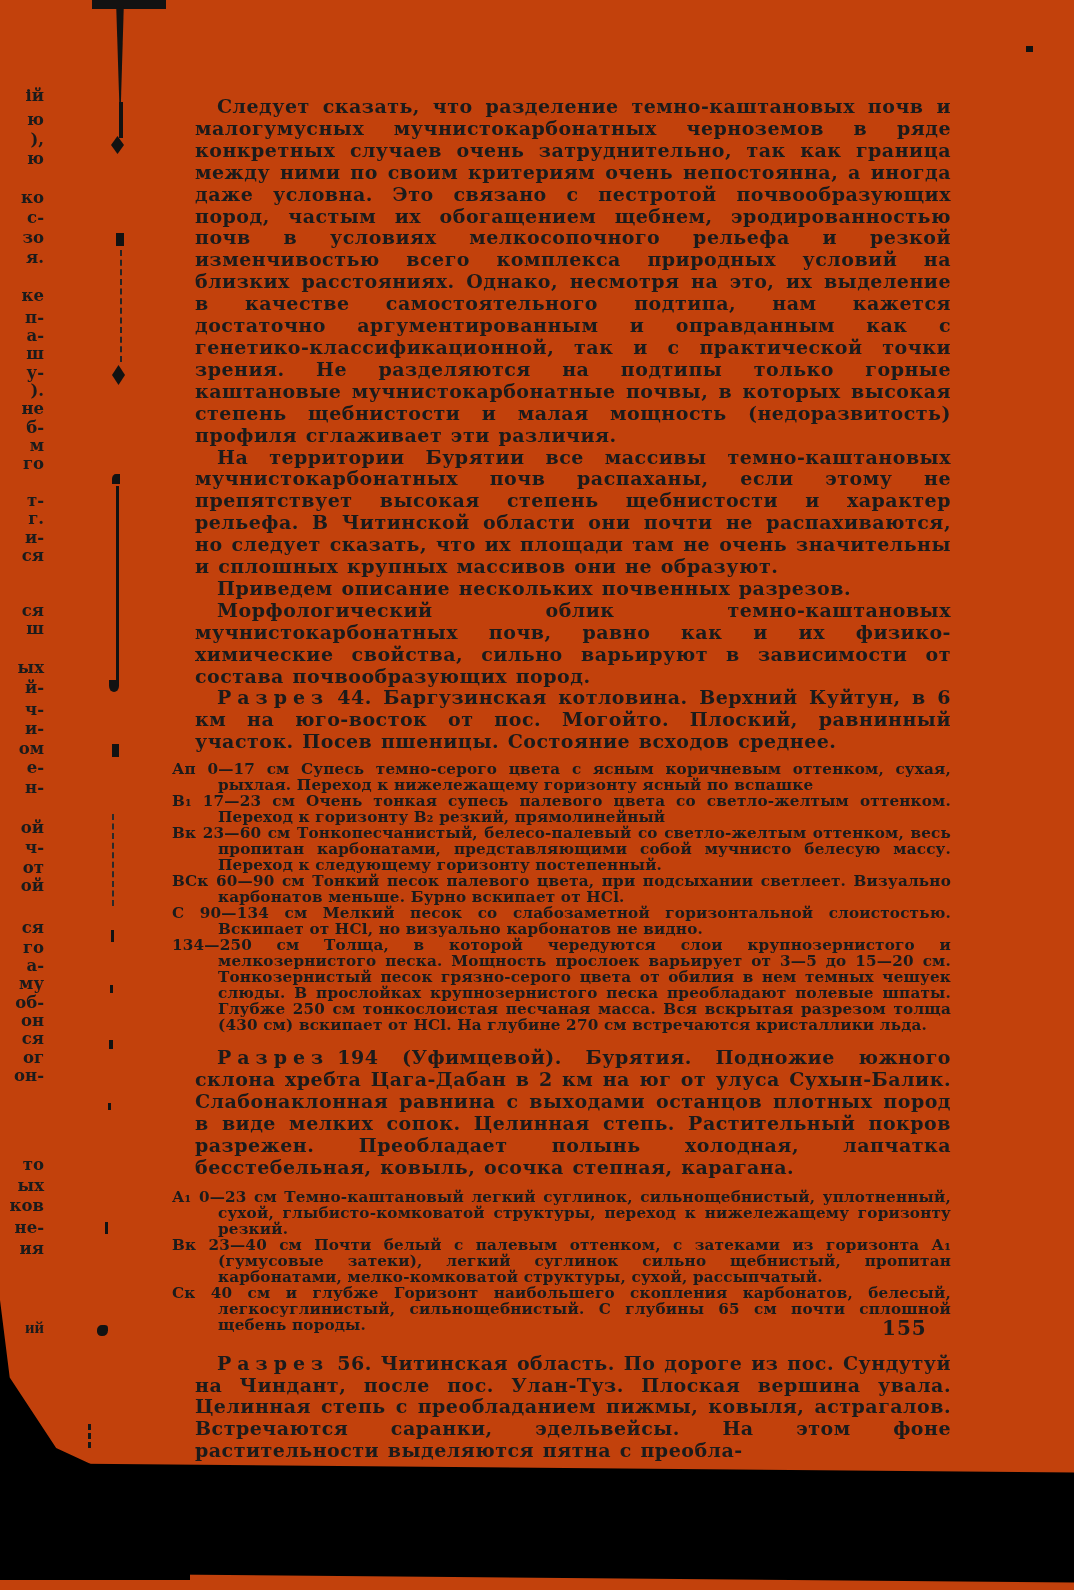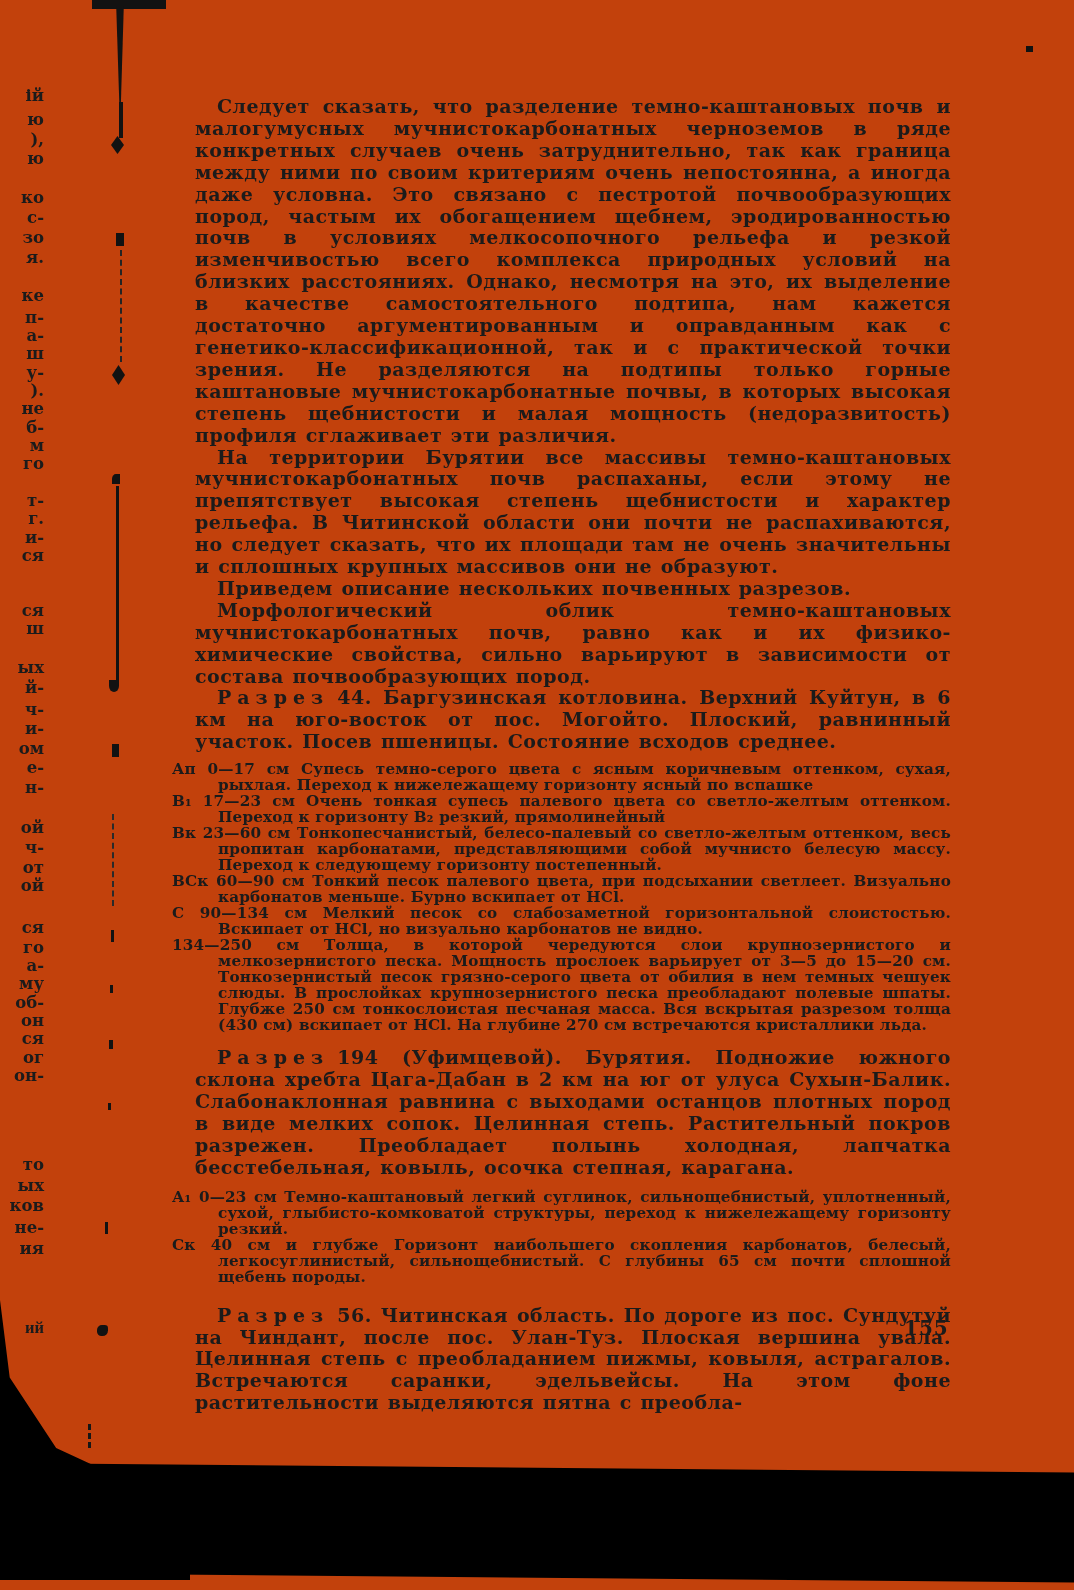--- a/index.html
+++ b/index.html
@@ -17,21 +17,21 @@
   }
   .small {
     margin:0; font-size:15.2px; line-height:16px; font-weight:600;
     text-align:justify; letter-spacing:0.2px;
     padding-left:46px; text-indent:-46px;
   }
   .spaced { letter-spacing:6px; margin-right:8px; }
   .sp8{height:8px;} .sp10{height:10px;} .sp14{height:14px;} .sp20{height:20px;}
   .pageno {
     position:absolute; left:882px; top:1316px;
-    font-size:20px; font-weight:700; letter-spacing:1px;margin-left:22px;
+    font-size:20px; font-weight:700; letter-spacing:1px;
   }
   
   .margin-col { position:absolute; left:2px; top:0; width:48px; height:100%; }
   .frag { position:absolute; right:6px; font-size:16.5px; font-weight:600; white-space:nowrap; }
   
   .art { position:absolute; background:#121212; }
   .a-tbar-h { left:92px; top:0; width:74px; height:9px; }
   .a-tbar-v { left:115px; top:6px; width:10px; height:100px;
               clip-path:polygon(12% 0,88% 0,58% 100%,44% 100%); }
   .a-tail   { left:119px; top:102px; width:4px; height:36px; }
@@ -166,20 +166,21 @@
         <p class="small">С 90—134 см Мелкий песок со слабозаметной горизонтальной слоистостью. Вскипает от HCl, но визуально карбонатов не видно.</p>
         <p class="small">134—250 см Толща, в которой чередуются слои крупнозернистого и мелкозернистого песка. Мощность прослоек варьирует от 3—5 до 15—20 см. Тонкозернистый песок грязно-серого цвета от обилия в нем темных чешуек слюды. В прослойках крупнозернистого песка преобладают полевые шпаты. Глубже 250 см тонкослоистая песчаная масса. Вся вскрытая разрезом толща (430 см) вскипает от HCl. На глубине 270 см встречаются кристаллики льда.</p>
       </div>
     <div class="sp14"></div>
 
     <p class="body"><span class="spaced">Разрез</span><span>194 (Уфимцевой). Бурятия. Подножие южного склона хребта Цага-Дабан в 2 км на юг от улуса Сухын-Балик. Слабонаклонная равнина с выходами останцов плотных пород в виде мелких сопок. Целинная степь. Растительный покров разрежен. Преобладает полынь холодная, лапчатка бесстебельная, ковыль, осочка степная, карагана.</span></p>
 
     <div class="sp10"></div>
     <div>
         <p class="small">А₁ 0—23 см Темно-каштановый легкий суглинок, сильнощебнистый, уплотненный, сухой, глыбисто-комковатой структуры, переход к нижележащему горизонту резкий.</p>
+        <p class="small">Вк 23—40 см Почти белый с палевым оттенком, с затеками из горизонта А₁ (гумусовые затеки), легкий суглинок сильно щебнистый, пропитан карбонатами, мелко-комковатой структуры, сухой, рассыпчатый.</p>
         <p class="small">Ск 40 см и глубже Горизонт наибольшего скопления карбонатов, белесый, легкосуглинистый, сильнощебнистый. С глубины 65 см почти сплошной щебень породы.</p>
       </div>
     <div class="sp20"></div>
 
     <p class="body"><span class="spaced">Разрез</span><span>56. Читинская область. По дороге из пос. Сундутуй на Чиндант, после пос. Улан-Туз. Плоская вершина увала. Целинная степь с преобладанием пижмы, ковыля, астрагалов. Встречаются саранки, эдельвейсы. На этом фоне растительности выделяются пятна с преобла-</span></p>
   </div>
 
   <div class="pageno">155</div>
 
   <div class="black-wedge"></div>

